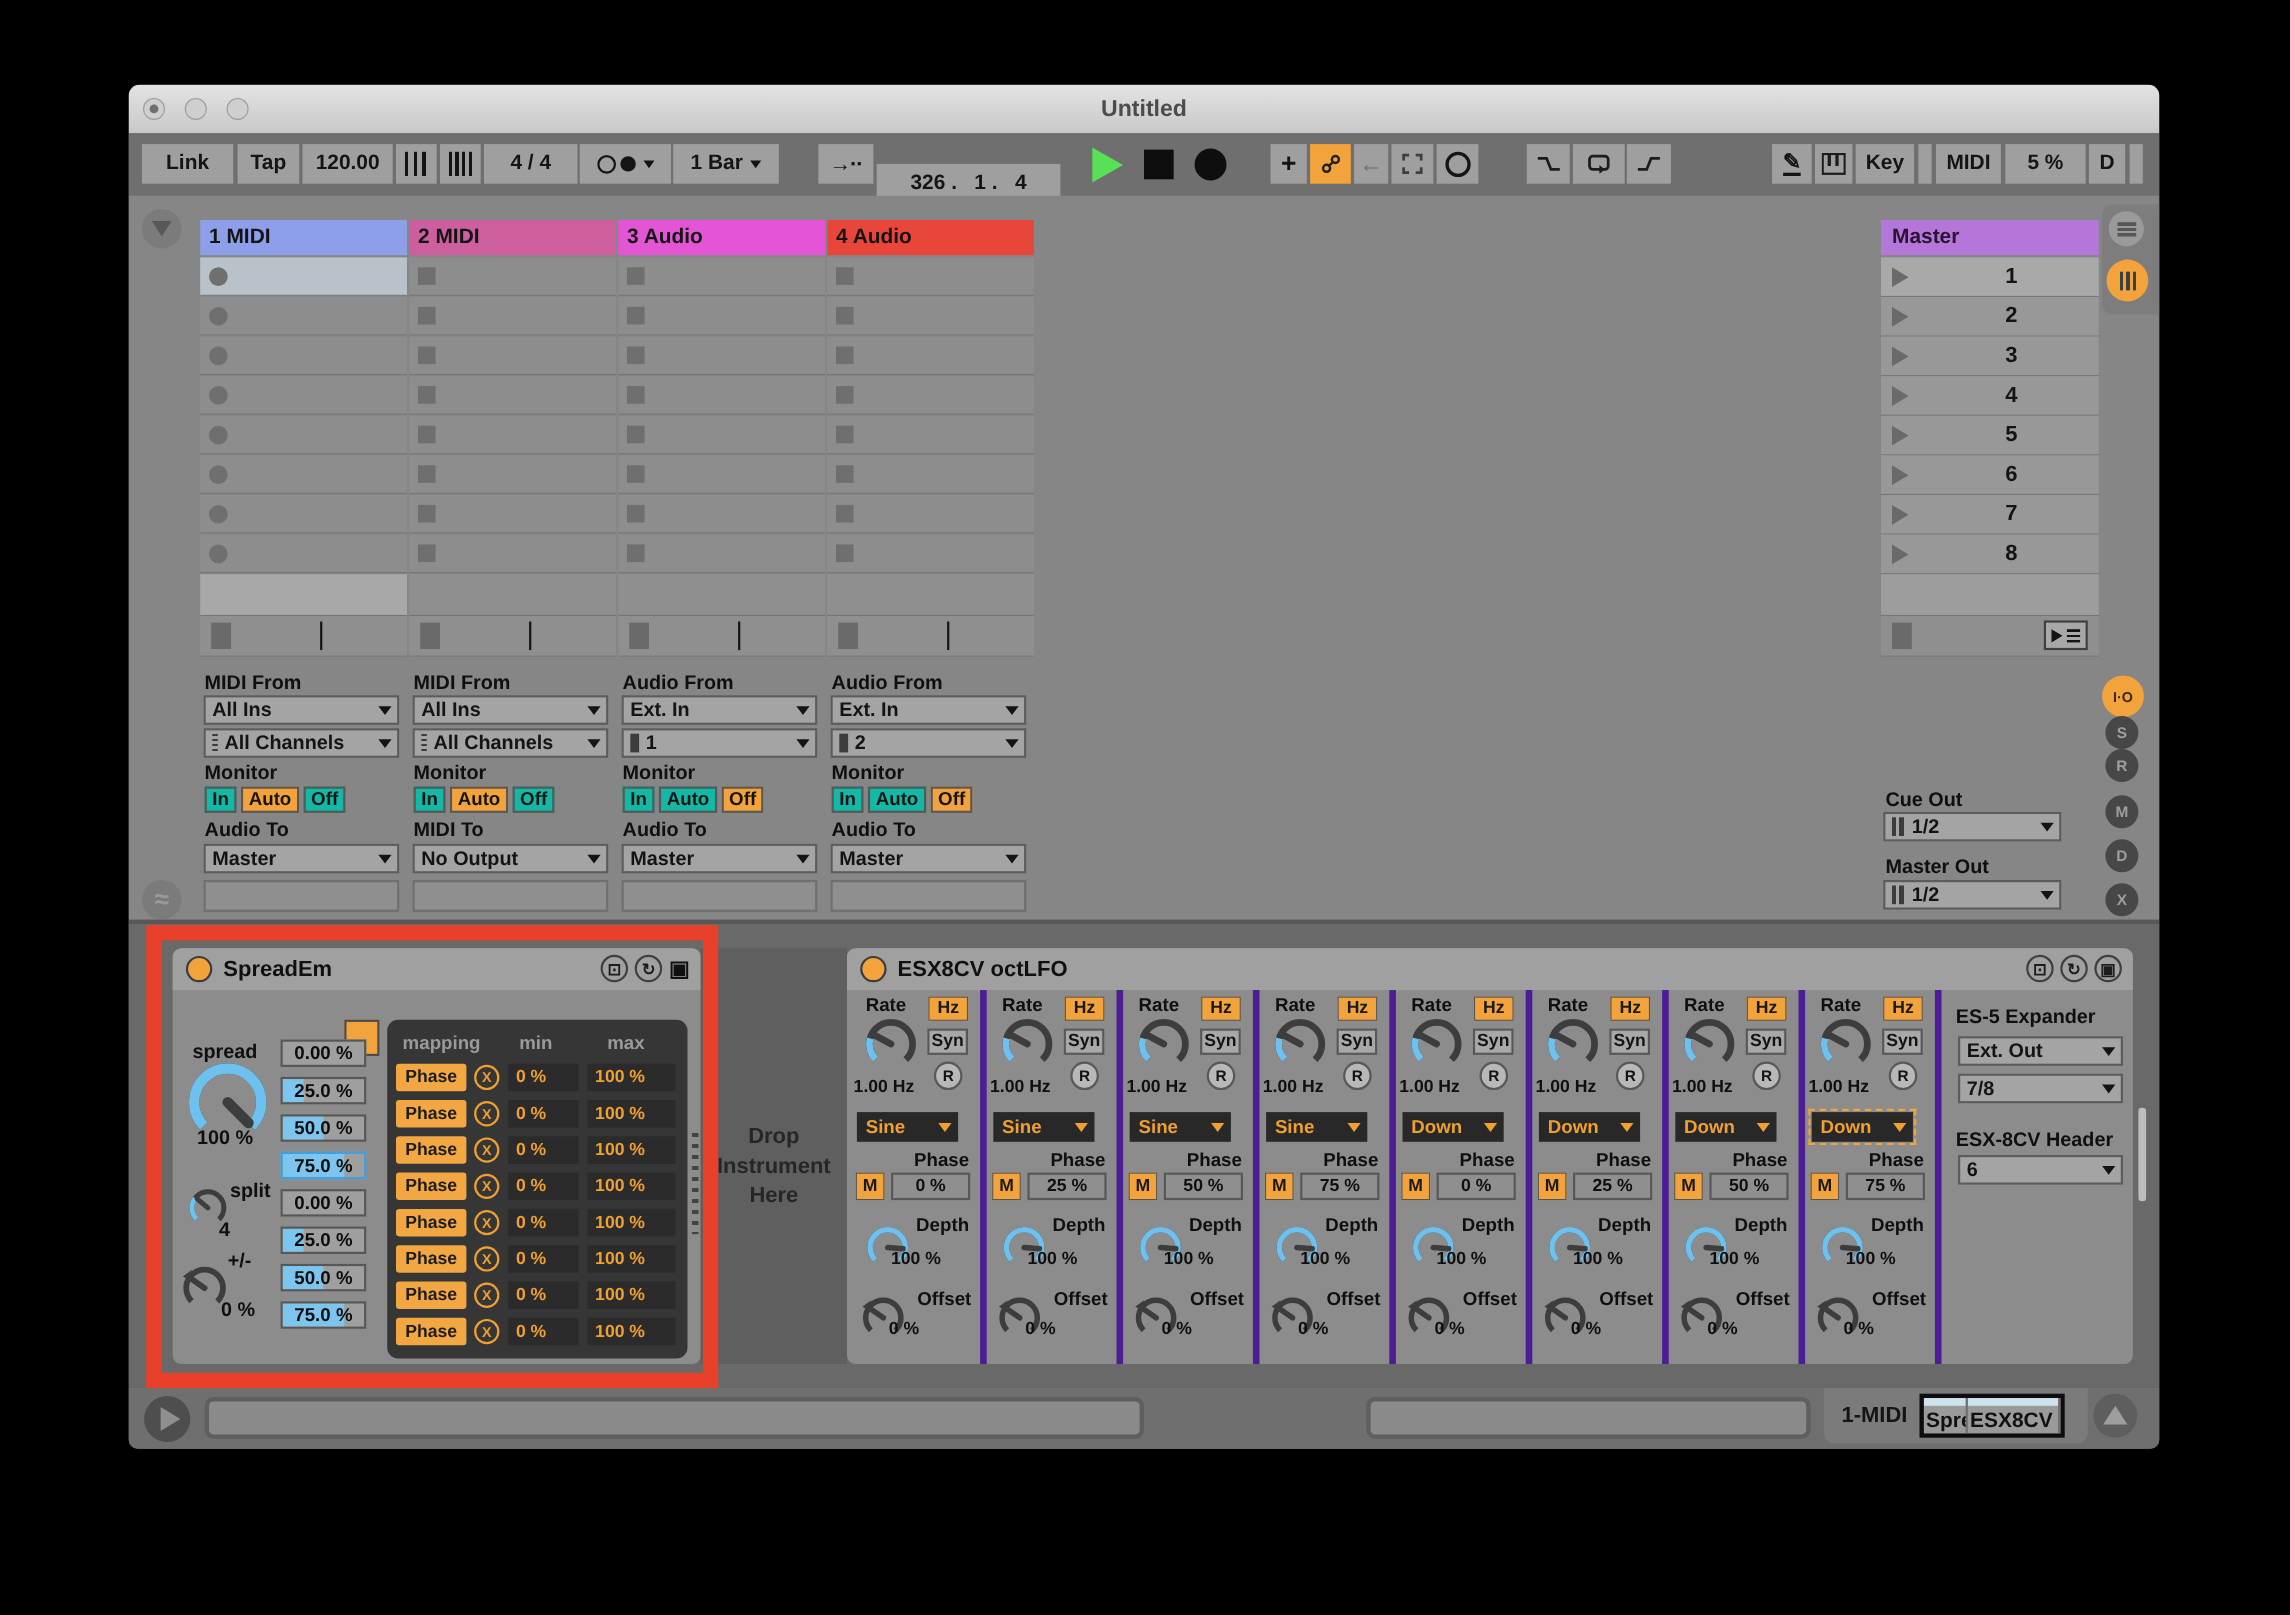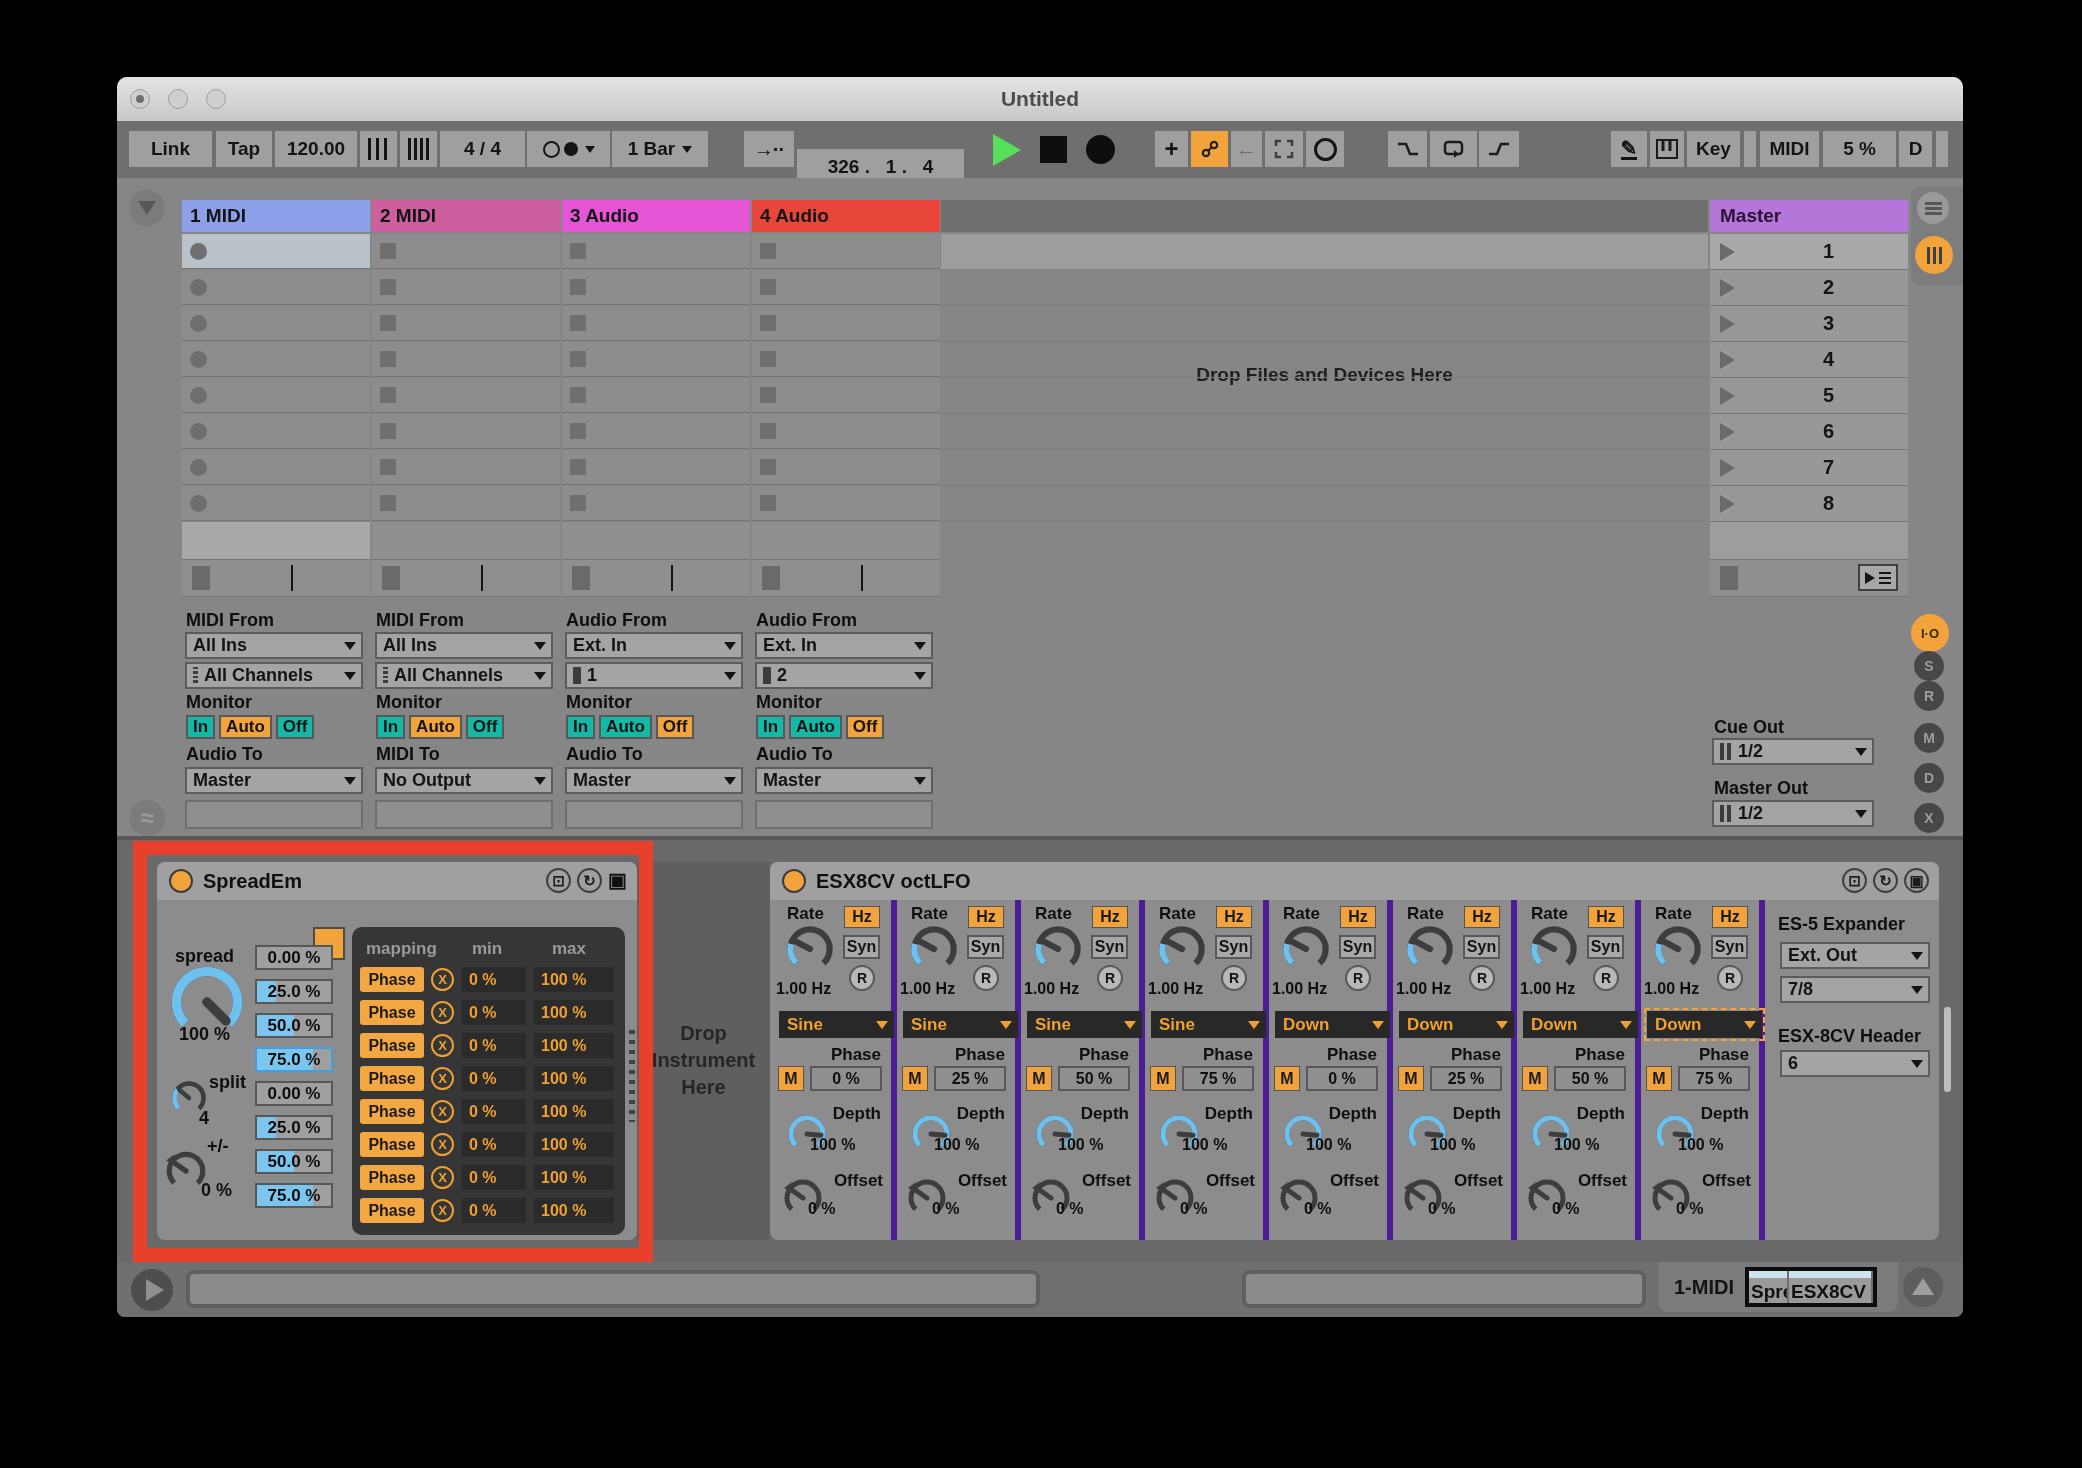--- a/index.html
+++ b/index.html
@@ -100,21 +100,21 @@
   .gap-text{position:absolute;top:158px;left:6px;width:121px;text-align:center;font-size:20px;font-weight:bold;color:#262626;line-height:27px;}
   .drag-dots{position:absolute;left:512px;top:190px;width:6px;height:92px;background:repeating-linear-gradient(#434343 0 4px,transparent 4px 10px);}
   .lfo-unit{position:absolute;top:38px;width:124px;height:340px;border-right:6px solid #4c1d95;box-sizing:border-box;}
   .u-label{position:absolute;font-size:17px;font-weight:bold;color:#0f0f0f;}
   .u-rate{left:14px;top:4px;}
   .u-hz{position:absolute;left:71px;top:6px;width:36px;height:22px;background:#f2a33c;border:1px solid #555;display:flex;align-items:center;justify-content:center;font-size:16px;font-weight:bold;color:#1a1a1a;box-sizing:border-box;}
   .u-knob{position:absolute;left:10px;top:22px;}
   .u-syn{position:absolute;left:70px;top:35px;width:37px;height:24px;background:#a8a8a8;border:2px solid #585858;display:flex;align-items:center;justify-content:center;font-size:16px;font-weight:bold;color:#141414;box-sizing:border-box;}
   .u-r{position:absolute;left:76px;top:65px;width:26px;height:26px;border-radius:50%;background:#b8b8b8;border:2px solid #585858;display:flex;align-items:center;justify-content:center;font-size:14px;font-weight:bold;color:#141414;box-sizing:border-box;}
   .u-ratev{position:absolute;left:3px;top:80px;font-size:16px;font-weight:bold;color:#0f0f0f;}
-  .u-wave{position:absolute;left:6px;top:111px;width:115px;height:27px;background:#282828;display:flex;align-items:center;padding-left:8px;box-sizing:border-box;}
+  .u-wave{position:absolute;left:6px;top:111px;width:92px;height:27px;background:#282828;display:flex;align-items:center;padding-left:8px;box-sizing:border-box;}
   .u-wave.sel{outline:2px dashed #f2a33c;outline-offset:1px;}
   .u-wave-text{color:#f0a030;font-size:17px;font-weight:bold;}
   .u-wave .arr{position:absolute;right:6px;top:10px;width:0;height:0;border-left:6px solid transparent;border-right:6px solid transparent;border-top:8px solid #f0a030;}
   .u-phlabel{right:10px;top:145px;}
   .u-m{position:absolute;left:5px;top:166px;width:26px;height:25px;background:#f2a33c;border:1px solid #555;display:flex;align-items:center;justify-content:center;font-weight:bold;font-size:16px;color:#1a1a1a;box-sizing:border-box;}
   .u-phase{position:absolute;left:37px;top:166px;width:72px;height:25px;background:#8f8f8f;border:2px solid #585858;display:flex;align-items:center;justify-content:center;font-size:16px;font-weight:bold;color:#0f0f0f;box-sizing:border-box;}
   .u-dlabel{right:10px;top:204px;}
   .u-dknob{position:absolute;left:12px;top:212px;}
   .u-depthv{position:absolute;left:37px;top:236px;font-size:16px;font-weight:bold;color:#0f0f0f;}
   .u-olabel{right:8px;top:271px;}
@@ -454,32 +454,20 @@
             </div>
             <div class="io-label" style="top: 566px;">Audio To</div>
             <div class="dd" style="top: 589px;">
               <div>Master</div>
               <div class="arr"></div>
             </div>
             <div class="io-empty" style="top: 622px;"></div>
           </div>
         </div>
 
-      <div id="main-area">
-        <div class="main-header"></div>
-        <div class="drop-files">Drop Files and Devices Here</div>
-      <div class="main-row first" style="top: 56px;"></div>
-          <div class="main-row" style="top: 92px;"></div>
-          <div class="main-row" style="top: 128px;"></div>
-          <div class="main-row" style="top: 164px;"></div>
-          <div class="main-row" style="top: 200px;"></div>
-          <div class="main-row" style="top: 236px;"></div>
-          <div class="main-row" style="top: 272px;"></div>
-          <div class="main-row" style="top: 308px;"></div>
-        </div>
 
       <div id="master">
         <div class="master-header" id="master-header" style="background: rgb(180, 118, 216);">Master</div>
         <div id="scene-list">
             <div class="scene-row sel" style="top: 56px;">
               <div class="scene-play"></div>
               <div class="scene-num">1</div>
             </div>
             <div class="scene-row" style="top: 92px;">
               <div class="scene-play"></div>

